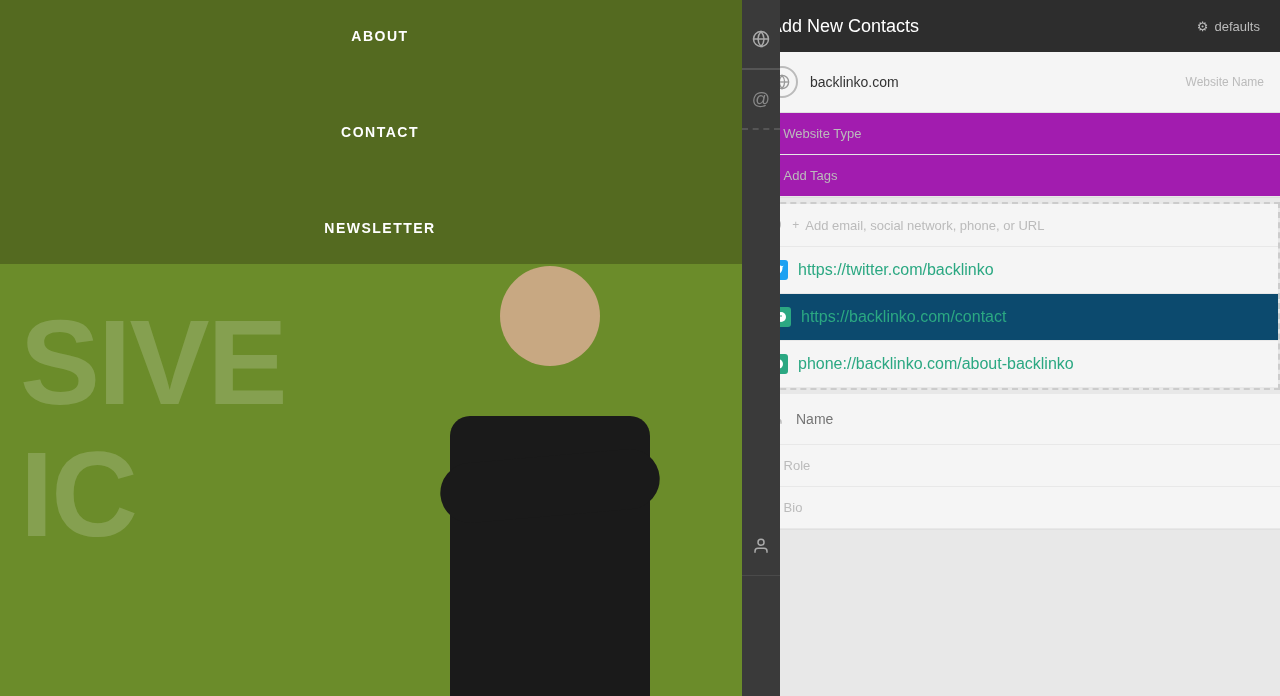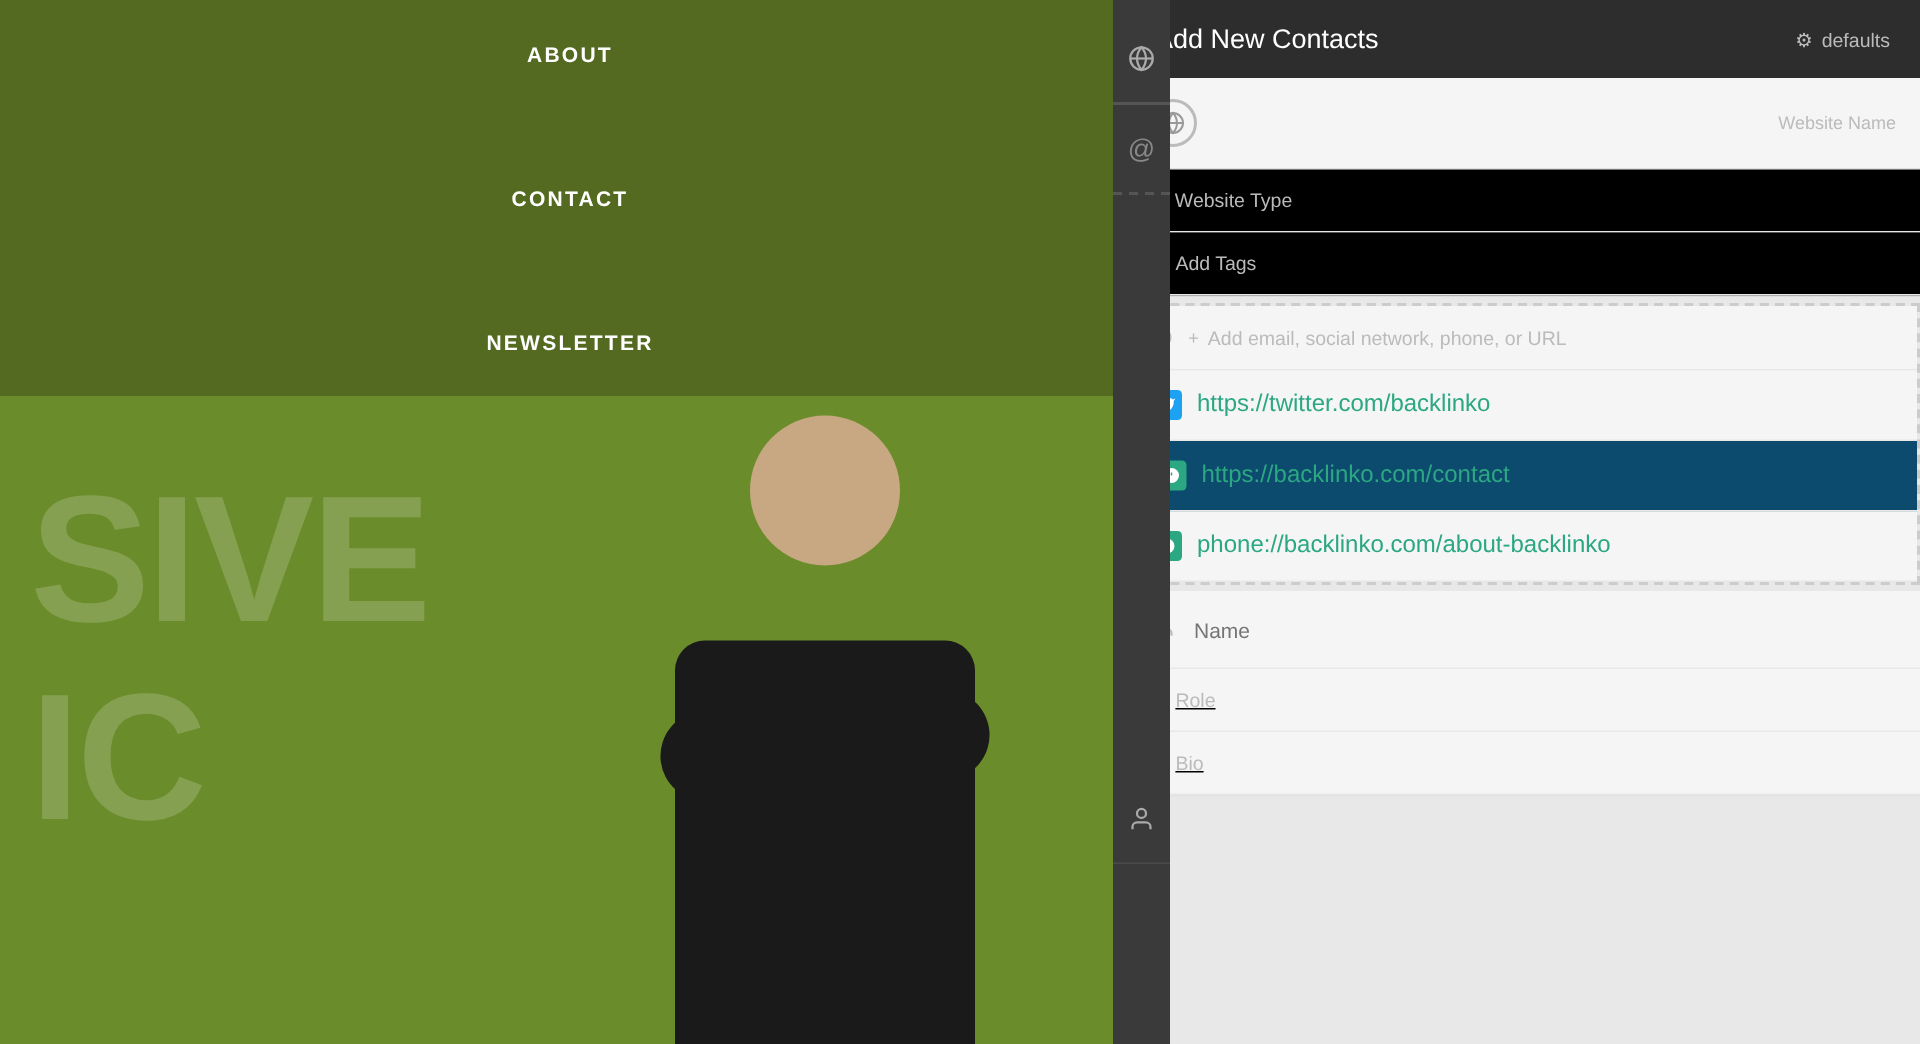--- a/index.html
+++ b/index.html
@@ -34,21 +34,21 @@
     .bg-nav-item {
       color: #fff;
       font-size: 14px;
       font-weight: 600;
       letter-spacing: 1.5px;
       text-transform: uppercase;
     }
 
     .bg-content {
       position: relative;
-      margin-top: 43px;
+      margin-top: 32px;
       padding-left: 20px;
     }
 
     .bg-big-text {
       color: rgba(255,255,255,0.18);
       font-size: 120px;
       font-weight: 900;
       line-height: 1.1;
       letter-spacing: -2px;
     }
@@ -182,21 +182,21 @@
       font-size: 12px;
       color: #bbb;
       margin-left: auto;
     }
 
     
     .field-row {
       display: flex;
       align-items: center;
       padding: 13px 16px;
-      background: #000000;
+      background: #a21caf;
       border-bottom: 1px solid #e8e8e8;
       cursor: pointer;
     }
 
     .field-row-icon {
       color: #bbb;
       font-size: 13px;
       margin-right: 10px;
       flex-shrink: 0;
     }
@@ -295,21 +295,20 @@
       font-size: 14px;
       color: #bbb;
     }
 
     .role-row, .bio-row {
       display: flex;
       align-items: center;
       padding: 13px 16px;
       border-bottom: 1px solid #e8e8e8;
       cursor: pointer;
-      text-decoration: underline;
     }
 
     
     .panel-content::-webkit-scrollbar { width: 6px; }
     .panel-content::-webkit-scrollbar-track { background: #e0e0e0; }
     .panel-content::-webkit-scrollbar-thumb { background: #bbb; border-radius: 3px; }
   </style>
 </head>
 <body>
 
@@ -371,20 +370,21 @@
 
     <div class="section">
       <div class="website-row">
         <div class="website-icon-circle">
           <svg width="16" height="16" viewBox="0 0 24 24" fill="none" stroke="#999" stroke-width="2">
             <circle cx="12" cy="12" r="10"></circle>
             <line x1="2" y1="12" x2="22" y2="12"></line>
             <path d="M12 2a15.3 15.3 0 0 1 4 10 15.3 15.3 0 0 1-4 10 15.3 15.3 0 0 1-4-10 15.3 15.3 0 0 1 4-10z"></path>
           </svg>
         </div>
+        <input class="website-name-input" value="backlinko.com" type="text" style="">
         <span class="website-label">Website Name</span>
       </div>
 
       <div class="field-row">
         <span class="field-row-chevron">▶</span>
         <span class="field-row-text">Website Type</span>
       </div>
 
       <div class="field-row">
         <span class="field-row-icon">+</span>

